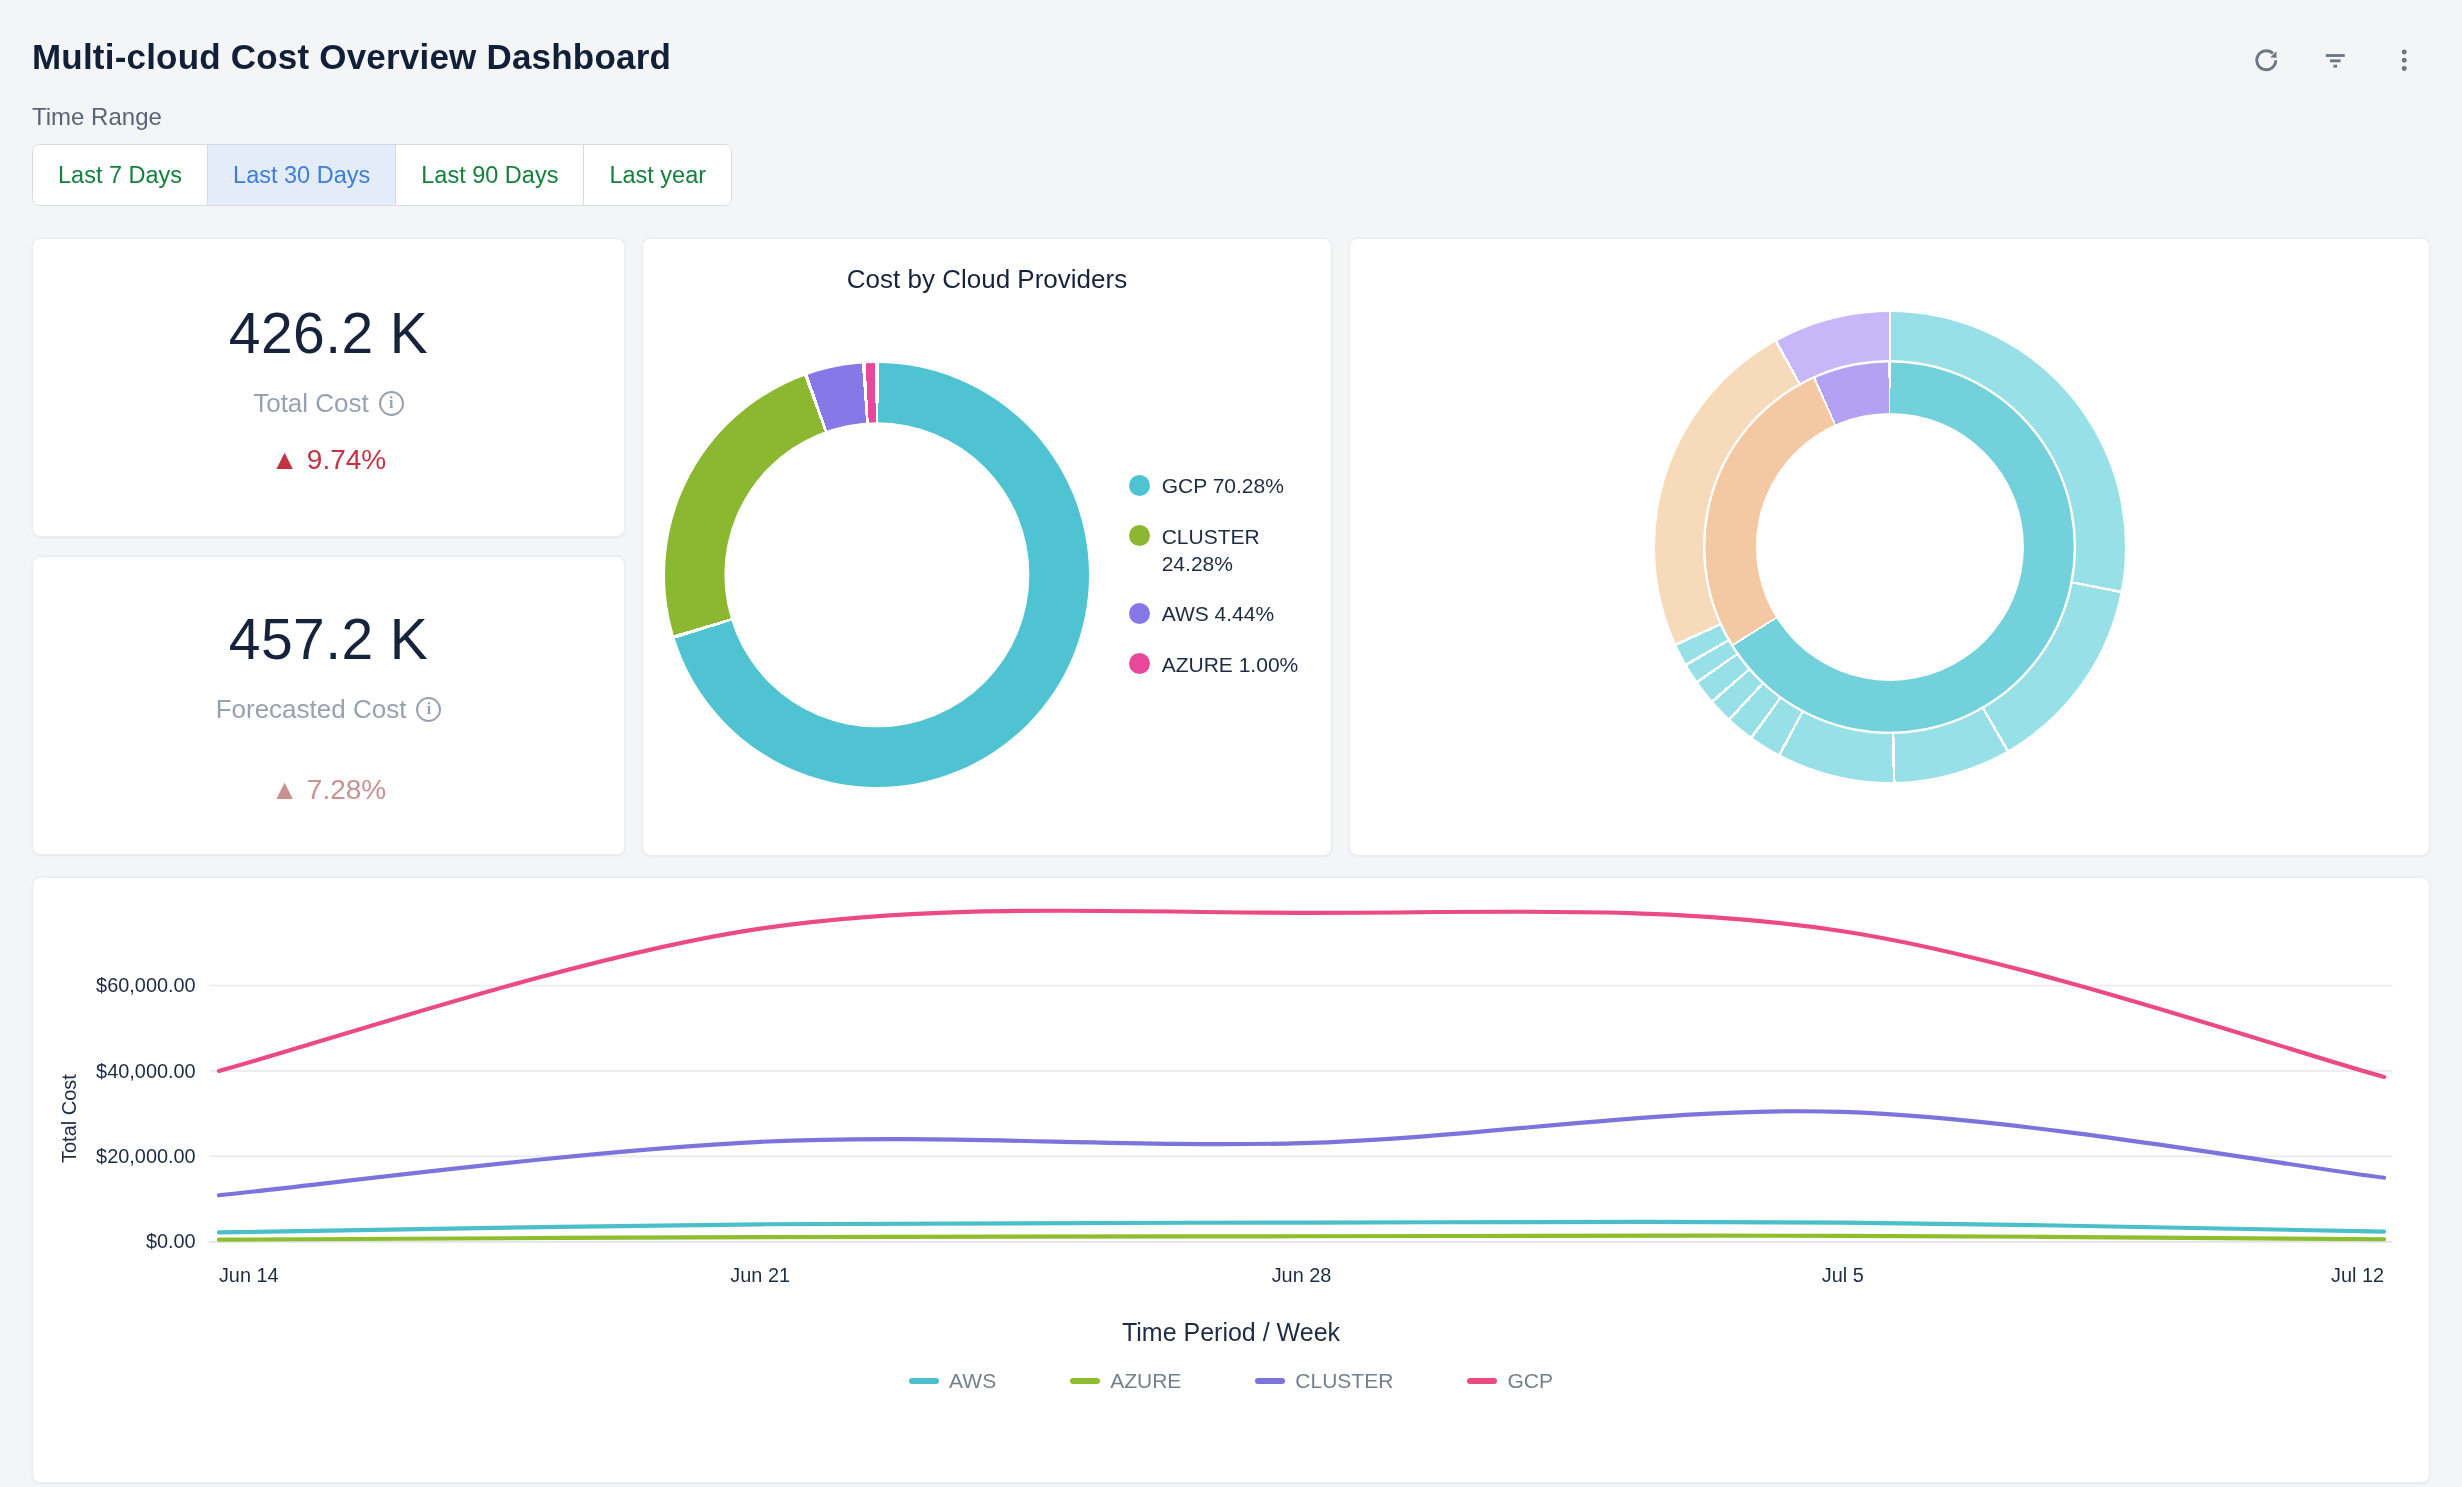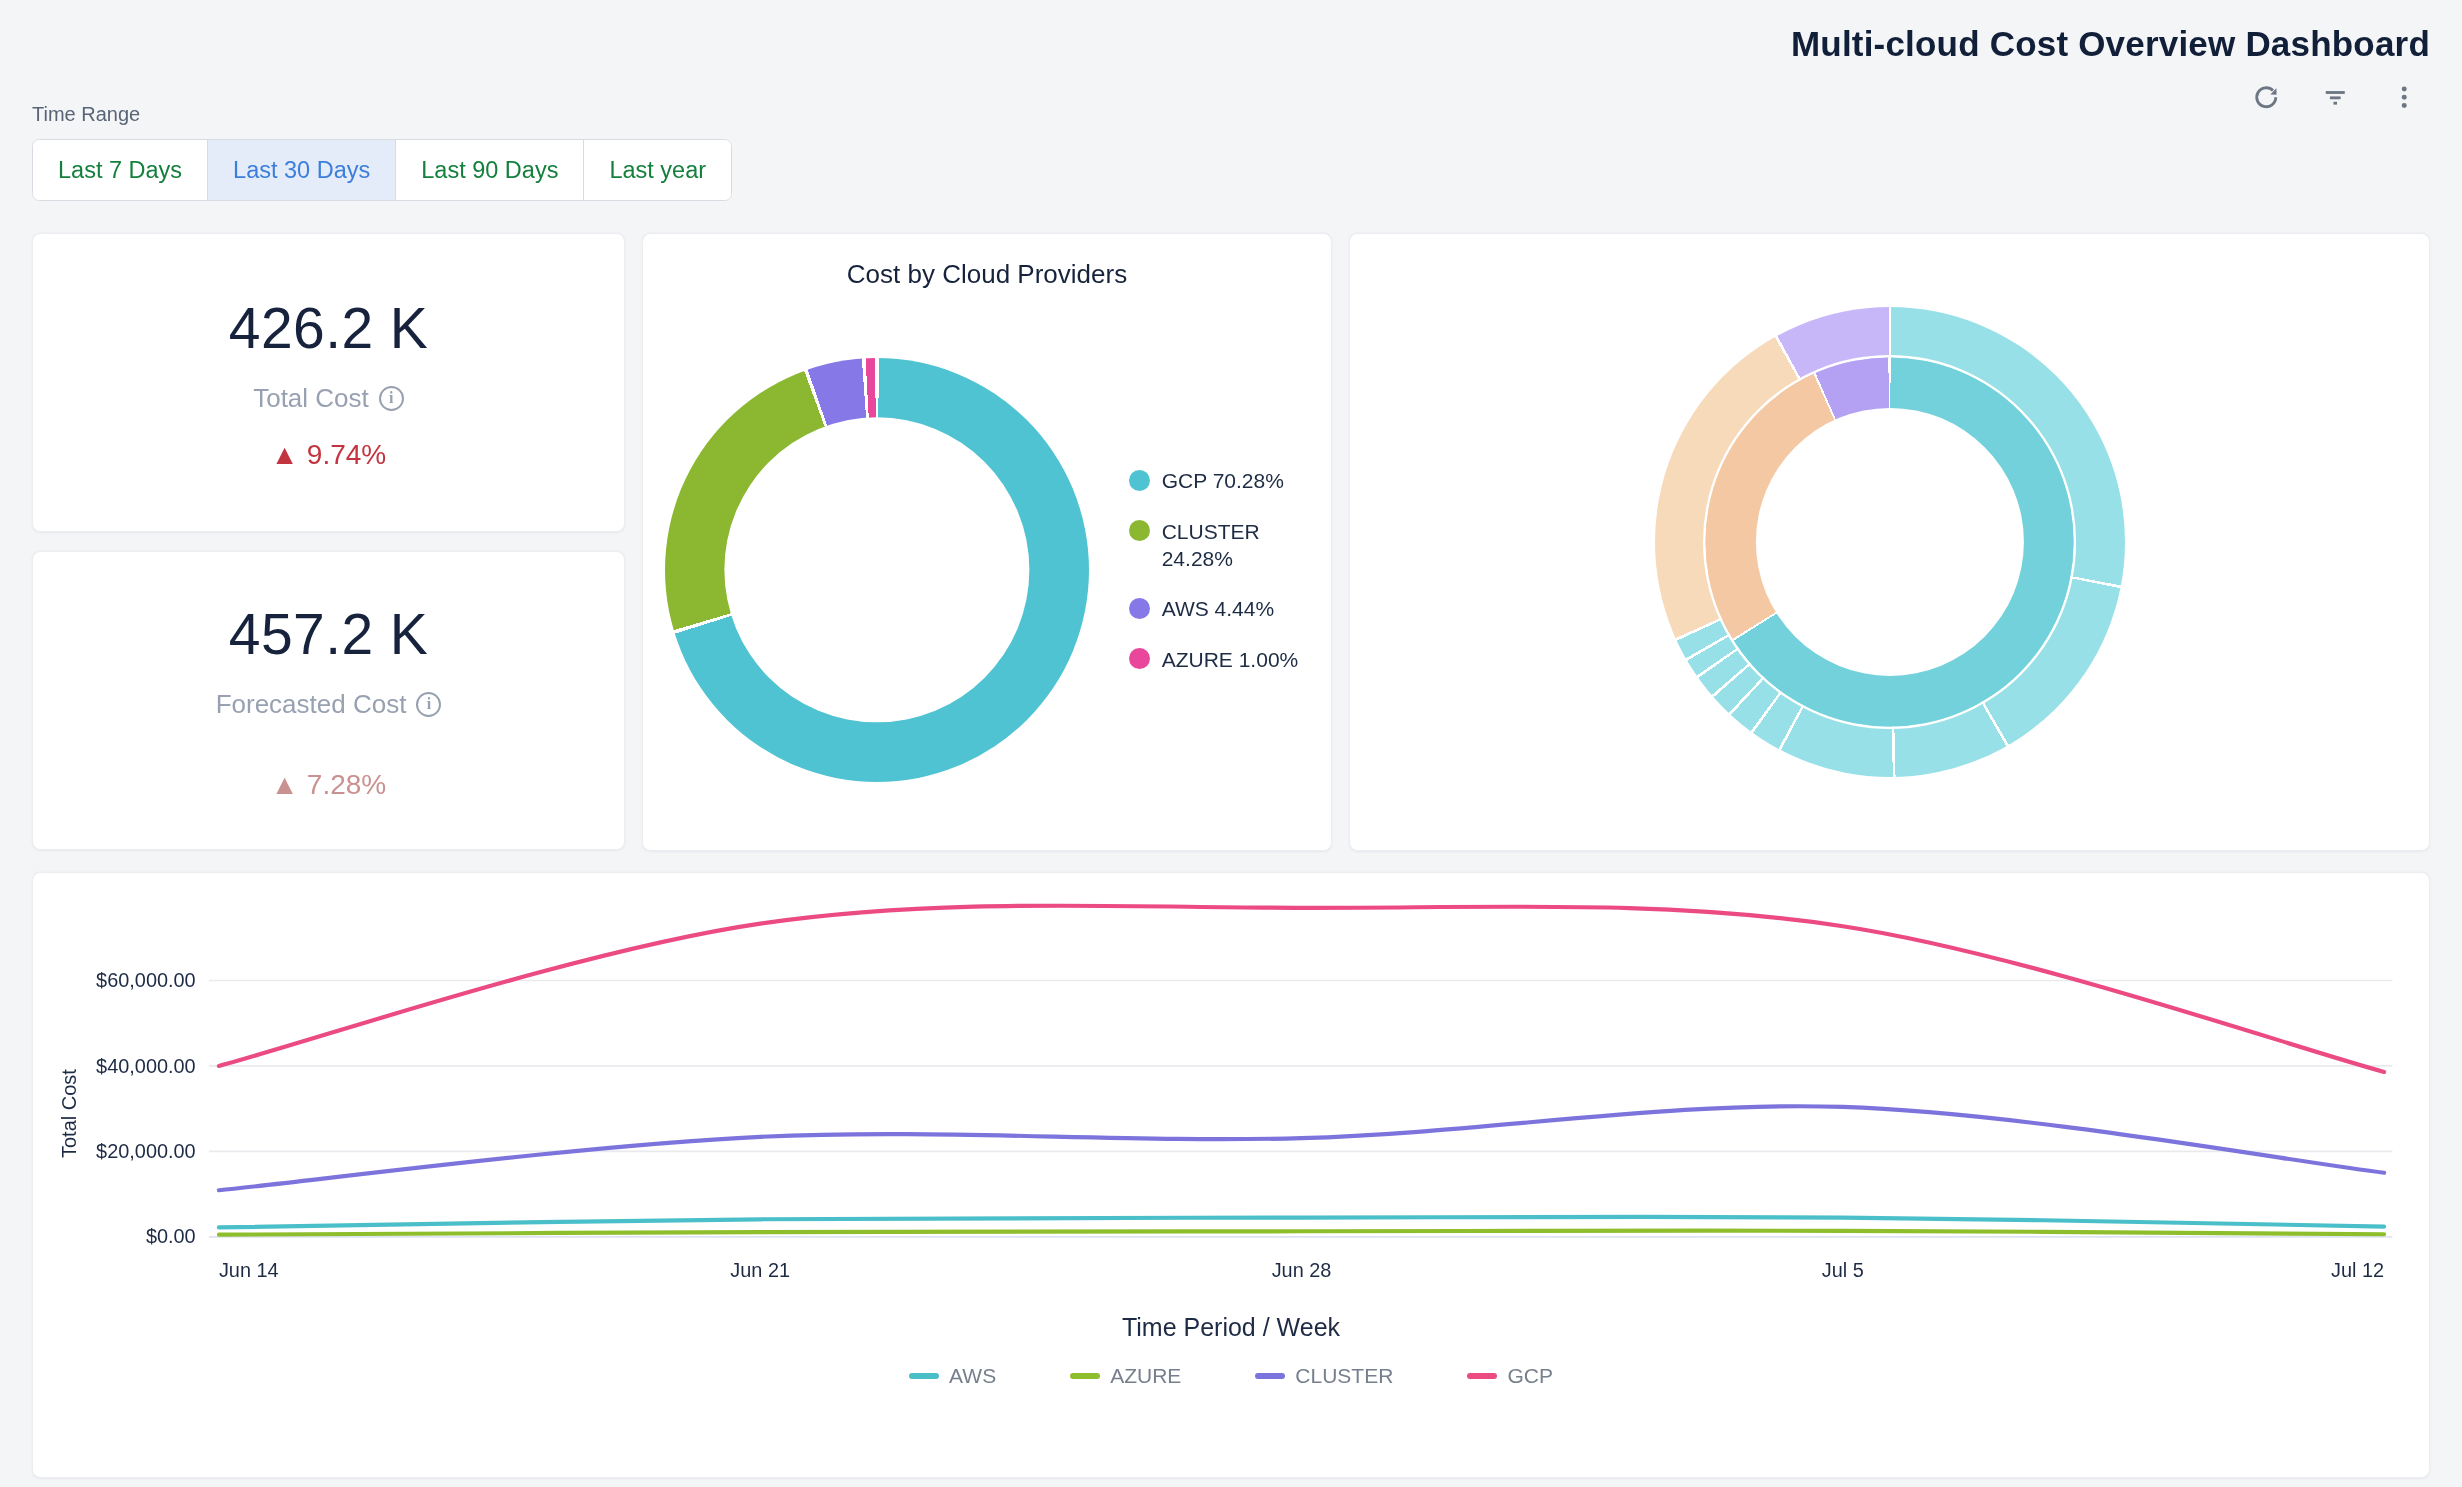--- a/index.html
+++ b/index.html
@@ -6,30 +6,30 @@
   html,body { width: 2462px; height: 1488px; }
   body {
     background: #f4f5f7;
     font-family: "Liberation Sans", sans-serif;
     color: #17233d;
     overflow: hidden;
   }
   .page { padding: 17px 32px 0 32px; }
 
   
-  .header { display: flex; align-items: flex-end; justify-content: space-between; height: 74px; flex-direction: column; }
+  .header { display: flex; align-items: center; justify-content: space-between; height: 74px; }
   .page-title { font-size: 35px; font-weight: 600; color: #121f38; letter-spacing: 0.2px; padding-top: 6.7px; }
   .header-actions { display: flex; gap: 25px; padding-top: 11.7px; padding-right: 3.4px; }
   .icon-btn { width: 44px; height: 44px; border: none; background: transparent; cursor: pointer;
               display: flex; align-items: center; justify-content: center; border-radius: 5px; }
   .icon-btn svg { stroke: #6d7683; fill: none; stroke-width: 2.4; }
   .icon-btn .dots { fill: #6d7683; stroke: none; }
 
   
-  .filter-label { font-size: 20px; color: #5a6477; margin-top: 11.7px; }
+  .filter-label { font-size: 24px; color: #5a6477; margin-top: 11.7px; }
   .segmented { display: inline-flex; margin-top: 13.4px; background: #fff; border: 0.8px solid #d8dce2;
                border-radius: 7.5px; overflow: hidden; }
   .segmented button {
     font-family: "Liberation Sans", sans-serif;
     font-size: 23.5px; color: #15803d; background: #fff; border: none; cursor: pointer;
     padding: 0 25px; height: 60px; border-left: 0.8px solid #d8dce2;
   }
   .segmented button:first-child { border-left: none; }
   .segmented button.selected { background: #e4ecf9; color: #3c7edb; }
 

